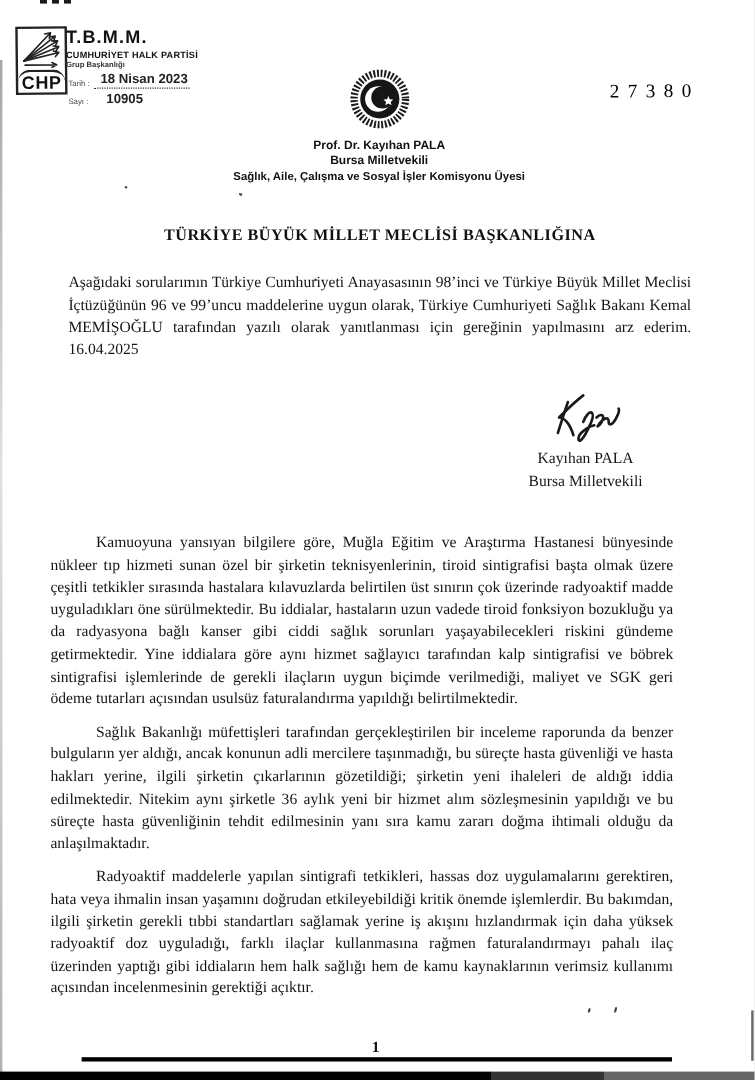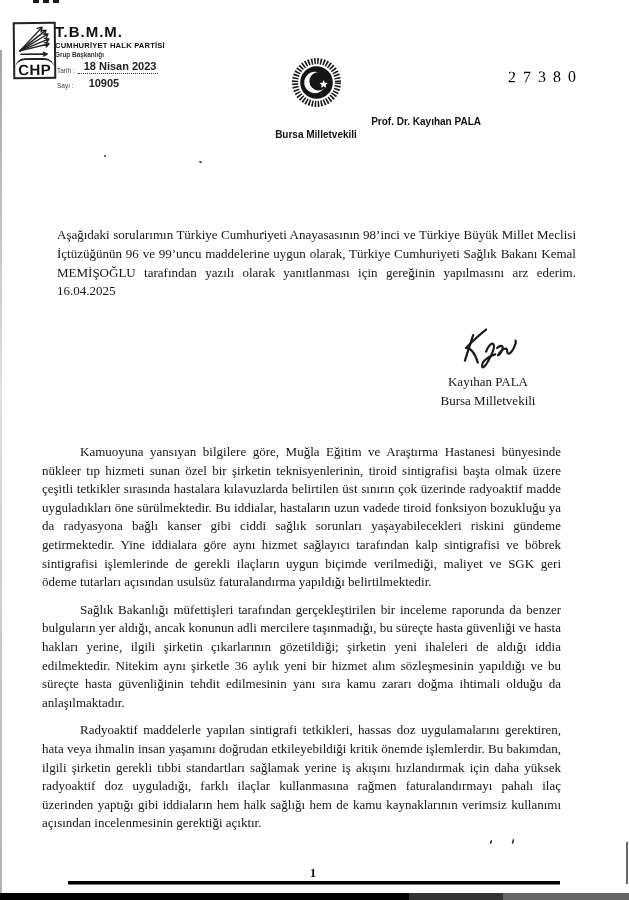--- a/index.html
+++ b/index.html
@@ -46,21 +46,21 @@
   .registry-number{
     position:absolute;left:508px;top:68px;
     font-family:"Liberation Serif",serif;font-size:16px;color:#000000;
     letter-spacing:7px;transform:rotate(-0.5deg);
   }
 
   .author-block{
     position:absolute;left:151px;top:115px;width:330px;text-align:center;
     font-family:"Liberation Sans",sans-serif;font-weight:bold;color:#111;
   }
-  .author-line1{font-size:10px;line-height:13px;text-align:right;}
+  .author-line1{font-size:10px;line-height:13px;}
   .author-line2{font-size:10px;line-height:13px;}
   .author-line3{font-size:9.5px;line-height:13px;white-space:nowrap;}
 
   
   .addressee{
     position:absolute;left:57px;top:188px;width:519px;text-align:center;
     font-weight:bold;font-size:13.5px;letter-spacing:.4px;color:#111;
   }
   .preamble{
     position:absolute;left:57px;top:226px;width:519px;
@@ -147,22 +147,24 @@
     <circle cx="23.5" cy="25" r="10.5" fill="#ffffff"></circle>
     <circle cx="27" cy="23.8" r="9" fill="#161616"></circle>
     <polygon fill="#ffffff" points="32,22.5 33.1,25.2 36,25.5 33.9,27.4 34.5,30.2 32,28.7 29.5,30.2 30.1,27.4 28,25.5 30.9,25.2"></polygon>
   </svg>
 
   <div class="registry-number">27380</div>
 
   <div class="author-block">
     <div class="author-line1">Prof. Dr. Kayıhan PALA</div>
     <div class="author-line2">Bursa Milletvekili</div>
+    <div class="author-line3">Sağlık, Aile, Çalışma ve Sosyal İşler Komisyonu Üyesi</div>
   </div>
 
+  <div class="addressee">TÜRKİYE BÜYÜK MİLLET MECLİSİ BAŞKANLIĞINA</div>
 
   <div class="preamble">Aşağıdaki sorularımın Türkiye Cumhuriyeti Anayasasının 98’inci ve Türkiye Büyük Millet Meclisi İçtüzüğünün 96 ve 99’uncu maddelerine uygun olarak, Türkiye Cumhuriyeti Sağlık Bakanı Kemal MEMİŞOĞLU tarafından yazılı olarak yanıtlanması için gereğinin yapılmasını arz ederim. 16.04.2025</div>
 
   <div class="signature-block">
     <svg class="signature-svg" width="90" height="46" viewBox="0 0 90 50">
       <g stroke="#1a1a1a" stroke-width="2.4" fill="none" stroke-linecap="round" stroke-linejoin="round">
         <path d="M30,12 C28,18 24,30 21,40"></path>
         <path d="M44,6 C36,12 28,20 22,26 C27,26 32,32 35,42"></path>
         <path d="M44,30 C46,24 50,20 52,22 C54,24 51,31 49,35 C47,39 44,46 41,47 C39,47.5 39,43 42,40 C45,37 50,34 54,33"></path>
         <path d="M56,26 C59,23 62,23 62,26 C62,29 59,33 57,34 C59,30 63,26 66,27 C68,28 66,32 68,32 C70,33 73,29 75,24 C76,22 77,20 76,18"></path>

